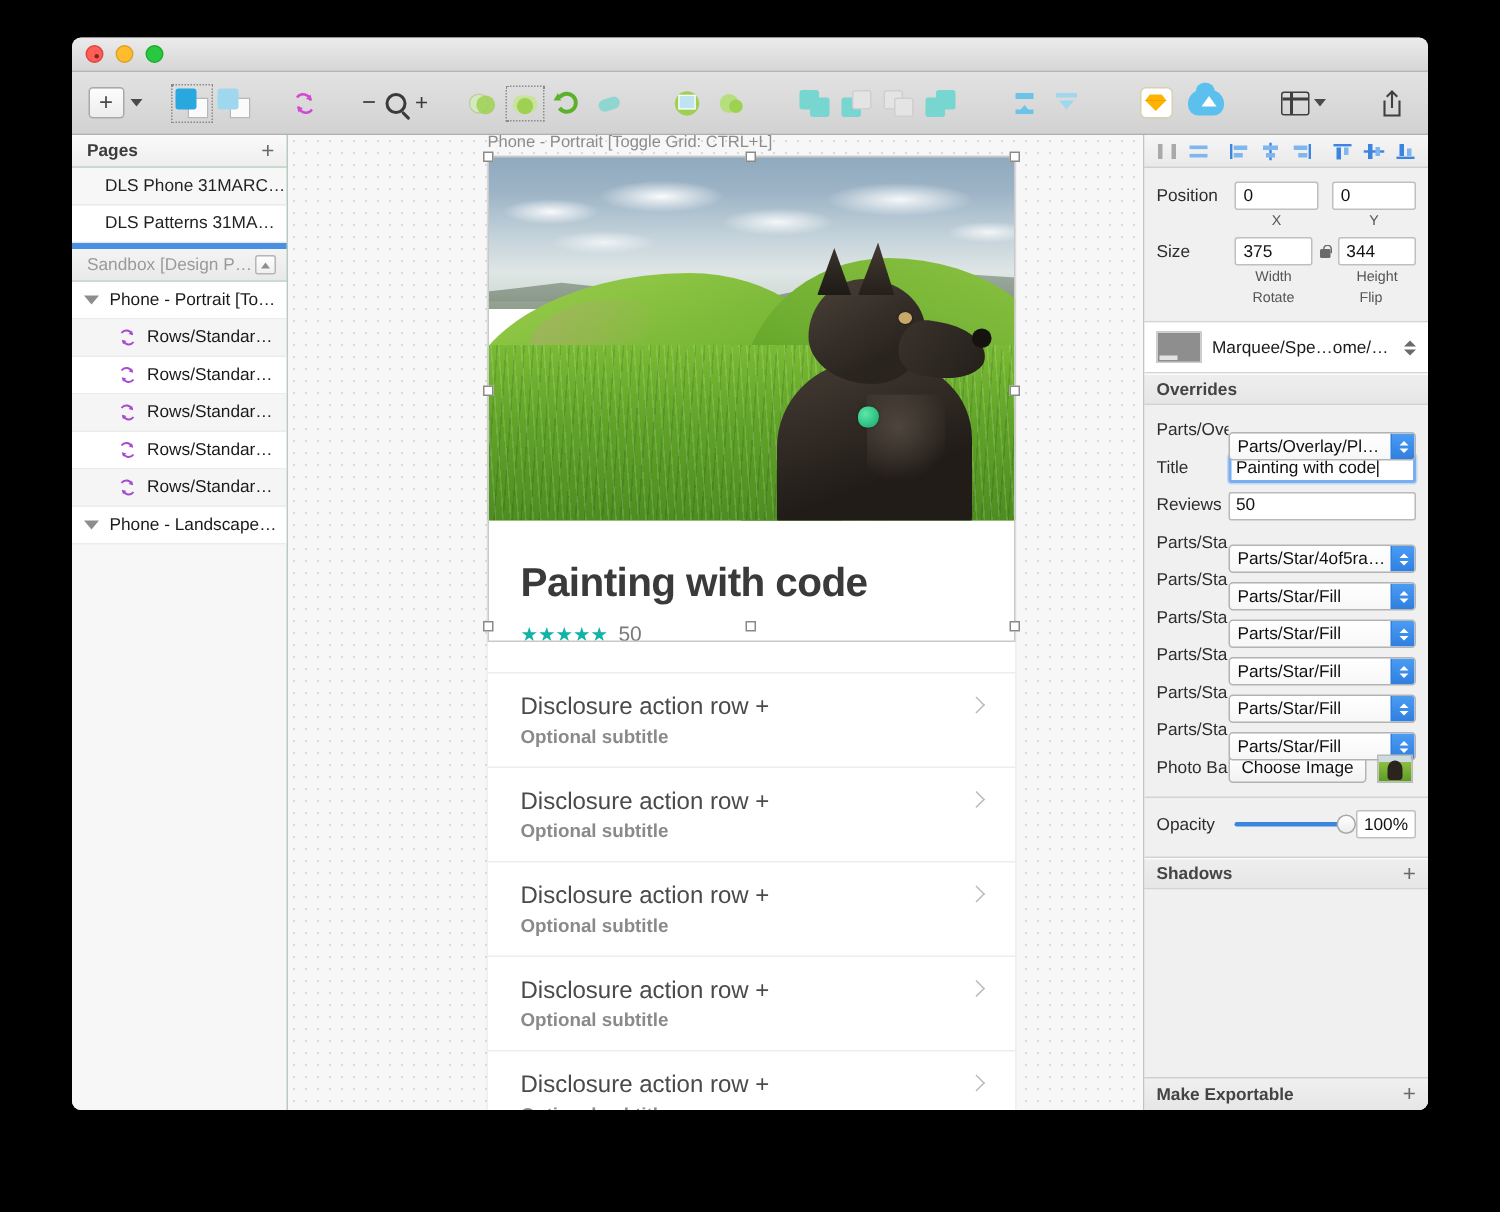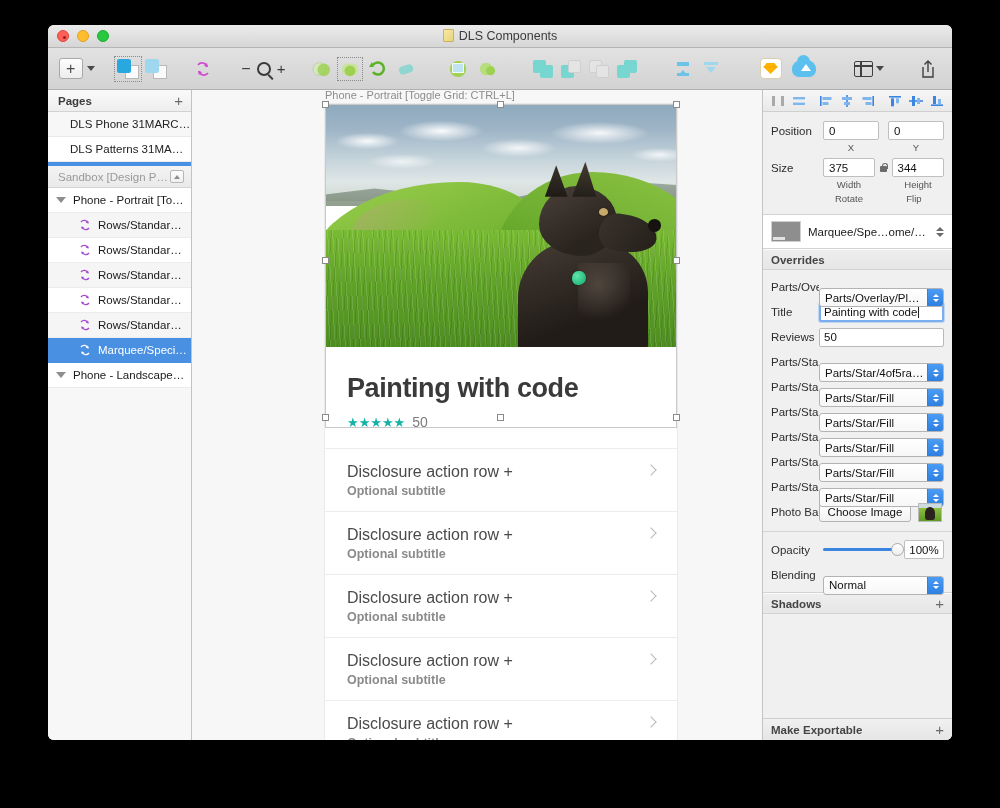--- a/index.html
+++ b/index.html
@@ -352,23 +352,20 @@
 <body>
 
 <div id="app-window">
 
   <div id="titlebar">
     <div class="traffic">
       <div class="light red"></div>
       <div class="light amber"></div>
       <div class="light green"></div>
     </div>
-    <div id="window-title">
-      <span id="doc-icon"></span><span>DLS Components</span>
-    </div>
   </div>
 
   <div id="toolbar">
     <div class="tb-item wide">
       <div class="plus-box">+</div>
       <div class="caret-dn"></div>
     </div>
     <div class="tb-sep"></div>
 
     <div class="tb-item">
@@ -586,31 +583,20 @@
             <svg width="14" height="14" viewBox="0 0 14 14">
                 <path d="M3 4 A4 4 0 0 1 10 5" stroke="#a64bd0" stroke-width="1.3" fill="none"></path>
                 <path d="M11 10 A4 4 0 0 1 4 9" stroke="#a64bd0" stroke-width="1.3" fill="none"></path>
                 <path d="M10 2.5 l.8 3 l-3 -.8 z" fill="#a64bd0"></path>
                 <path d="M4 11.5 l-.8 -3 l3 .8 z" fill="#a64bd0"></path>
               </svg>
           </span>
           <span class="lbl">Rows/Standar…</span>
         </div>
 
-        <div class="layer-row child selected">
-          <span class="symbol-ico">
-            <svg width="14" height="14" viewBox="0 0 14 14">
-                <path d="M3 4 A4 4 0 0 1 10 5" stroke="#ffffff" stroke-width="1.3" fill="none"></path>
-                <path d="M11 10 A4 4 0 0 1 4 9" stroke="#ffffff" stroke-width="1.3" fill="none"></path>
-                <path d="M10 2.5 l.8 3 l-3 -.8 z" fill="#ffffff"></path>
-                <path d="M4 11.5 l-.8 -3 l3 .8 z" fill="#ffffff"></path>
-              </svg>
-          </span>
-          <span class="lbl">Marquee/Speci…</span>
-        </div>
 
         <div class="layer-row group">
           <span class="disclosure-tri"></span>
           <span class="lbl">Phone - Landscape [T…</span>
         </div>
       </div>
 
     </div>
 
     <div id="canvas-wrap">
@@ -888,30 +874,20 @@
       </div>
 
       <div id="style-body">
         <div class="irow" style="margin-bottom:4px">
           <span class="ilabel">Opacity</span>
           <span class="slider-track">
               <span class="slider-knob"></span>
             </span>
           <span class="opval">100%</span>
         </div>
-        <div class="irow" style="margin-bottom:0">
-          <span class="ilabel">Blending</span>
-          <span class="popup">
-            <span class="ptext">Normal</span>
-            <span class="parrows">
-                <i class="up"></i>
-                <i class="dn"></i>
-              </span>
-          </span>
-        </div>
       </div>
 
       <div class="sect-header">
         <span>Shadows</span>
         <span class="plus-glyph">+</span>
       </div>
       <div id="shadow-empty"></div>
 
       <div id="make-exportable">
         <span>Make Exportable</span>

